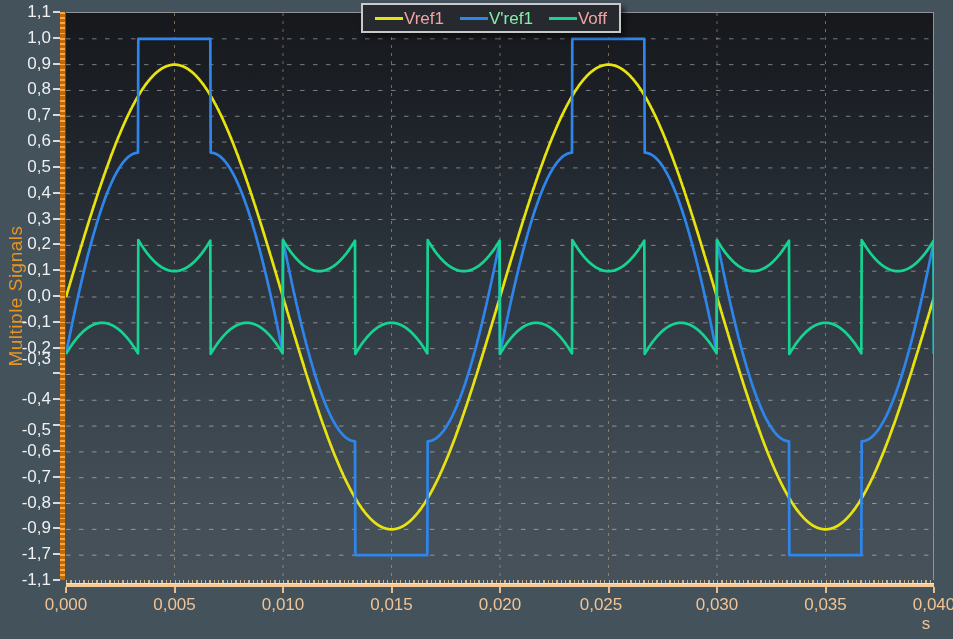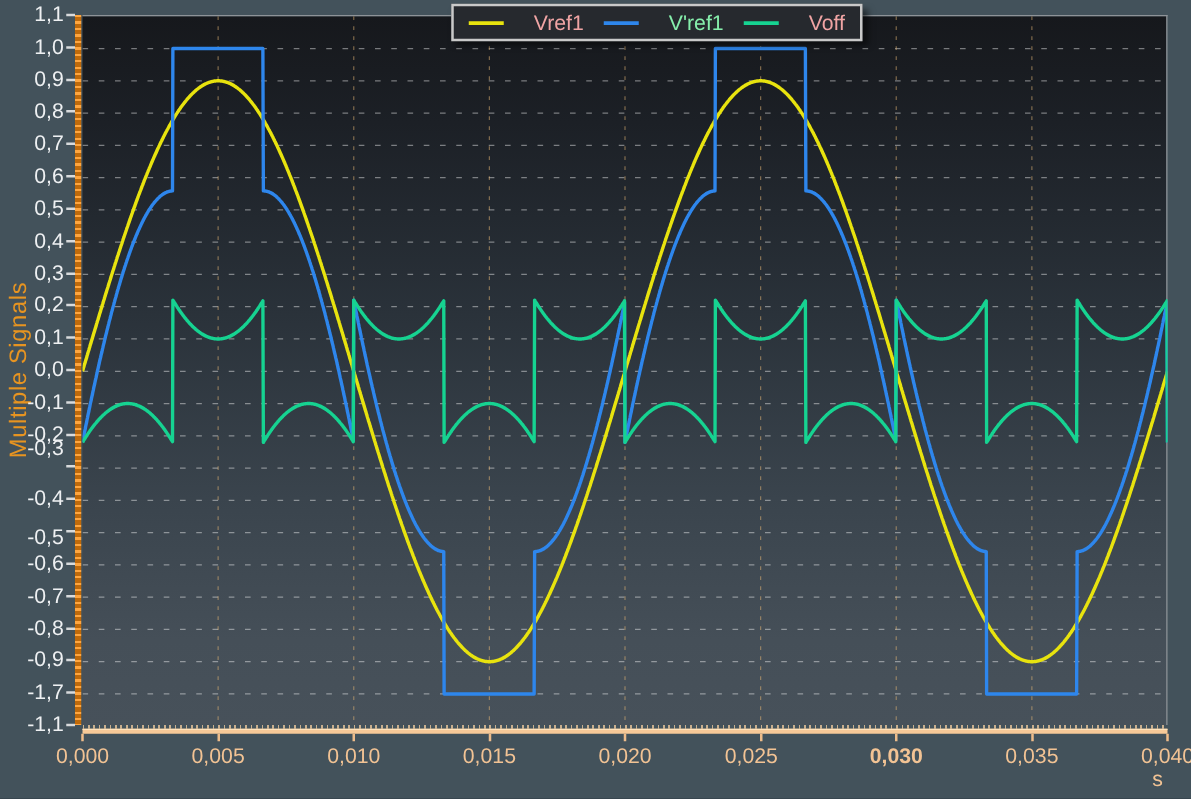--- a/index.html
+++ b/index.html
@@ -50,21 +50,21 @@
     position:absolute;left:16px;top:296px;
     transform:translate(-50%,-50%) rotate(-90deg);
     color:#e79421;font-size:19px;white-space:nowrap;letter-spacing:0.5px;
   }
   .legend{
     position:absolute;left:361px;top:3px;height:30px;
     display:flex;align-items:center;gap:16px;padding:0 12px;
     background:#26292e;border:2px solid #c9c9c9;box-sizing:border-box;
     box-shadow:4px 4px 5px rgba(0,0,0,0.5);
   }
-  .legend-item{display:flex;align-items:center;gap:24px;}
+  .legend-item{display:flex;align-items:center;gap:1px;}
   .legend-swatch{display:inline-block;width:28px;height:3px;}
   .legend-label{color:#f0a4a4;font-size:17px;line-height:17px;}
 </style>
 </head>
 <body>
 
 <div class="stage">
 
   <div class="ylabel">Multiple Signals</div>
 
@@ -163,21 +163,21 @@
       <div class="xtick-label" style="left: 174.5px;">0,005</div>
       <div class="xtick" style="left: 282px;"></div>
       <div class="xtick-label" style="left: 283px;">0,010</div>
       <div class="xtick" style="left: 390.5px;"></div>
       <div class="xtick-label" style="left: 391.5px;">0,015</div>
       <div class="xtick" style="left: 499px;"></div>
       <div class="xtick-label" style="left: 500px;">0,020</div>
       <div class="xtick" style="left: 607.5px;"></div>
       <div class="xtick-label" style="left: 601px;">0,025</div>
       <div class="xtick" style="left: 716px;"></div>
-      <div class="xtick-label" style="left: 717px; font-weight: bold;">0,030</div>
+      <div class="xtick-label" style="left: 717px;">0,030</div>
       <div class="xtick" style="left: 824.5px;"></div>
       <div class="xtick-label" style="left: 825.5px;">0,035</div>
       <div class="xtick" style="left: 933px;"></div>
       <div class="xtick-label" style="left: 934px;">0,040</div>
     </div>
 
   <div class="xunit">s</div>
 
   <div id="legend" class="legend">
       <div class="legend-item">

